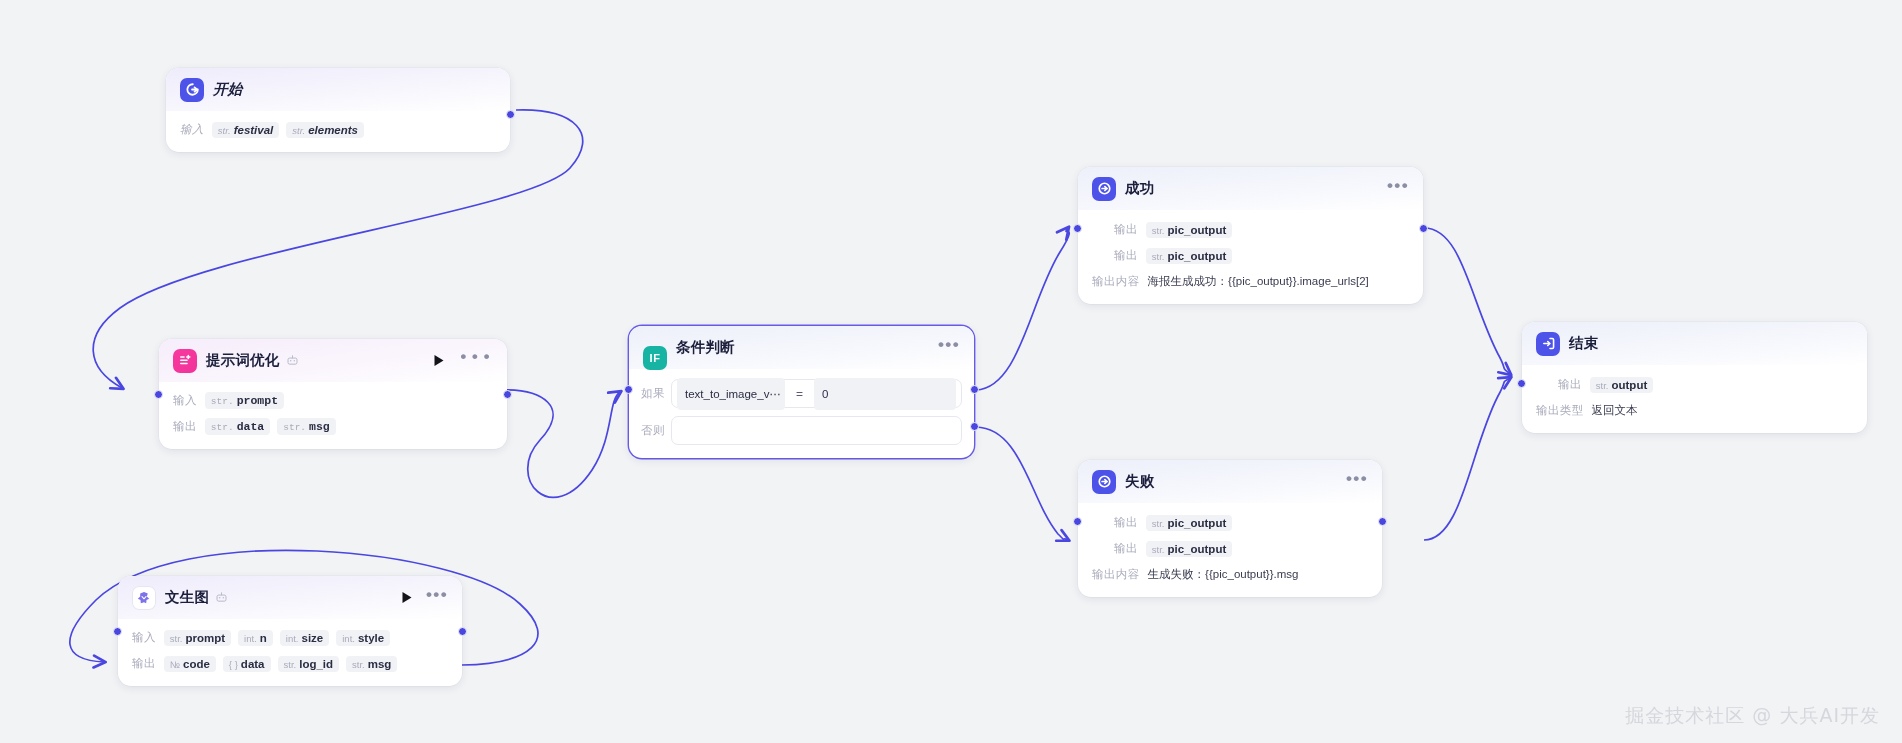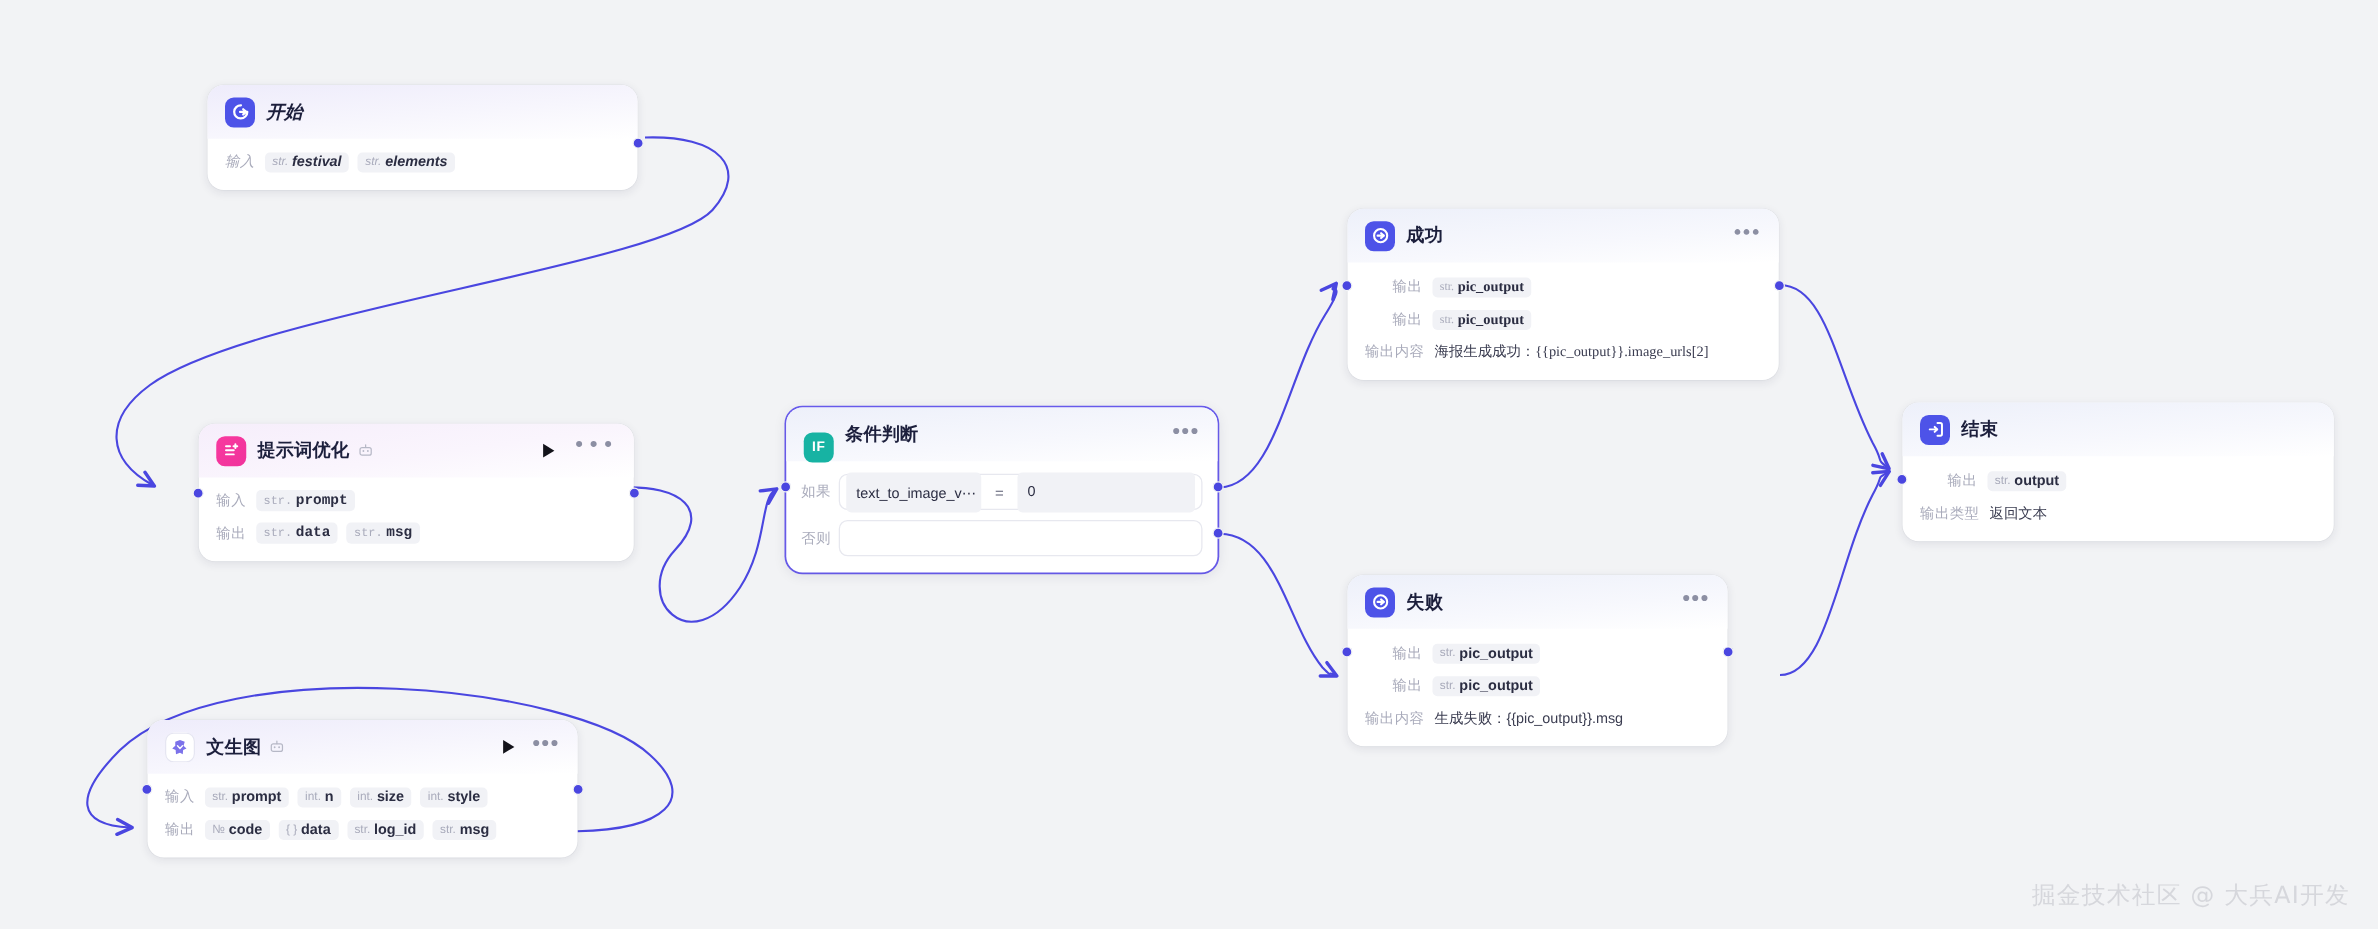--- a/index.html
+++ b/index.html
@@ -59,21 +59,21 @@
   }
 
   .node-body { padding: 3px 14px 12px 14px; }
   .row { display: flex; align-items: center; min-height: 21px; margin-top: 5px; }
   .row-label {
     font-size: 11.5px; color: #a9abbb; white-space: nowrap;
     flex: none; margin-right: 8px; letter-spacing: .4px;
   }
   .chips { display: flex; align-items: center; gap: 7px; flex-wrap: wrap; }
   .chip {
-    display: inline-flex; align-items: center; gap: 3px;
+    display: inline-flex; align-items: flex-end; gap: 3px;
     background: #f1f2f6; border-radius: 4px;
     padding: 2px 6px;
     font-size: 11.5px; color: #2b2d42; font-weight: 600;
   }
   .chip .t { font-size: 9.5px; color: #a9abbb; font-weight: 400; }
   .plaintext { font-size: 11.5px; color: #3a3c50; white-space: nowrap; }
 
   
   .cond-row { display: flex; align-items: center; margin-top: 8px; }
   .cond-label { font-size: 11.5px; color: #a9abbb; width: 30px; flex: none; letter-spacing: .4px; }
@@ -310,21 +310,21 @@
       <div class="cond-row">
         <span class="cond-label">否则</span>
         <span class="cond-box empty"></span>
       </div>
     </div>
     <span class="port" style="left:-5px; top:59px;"></span>
     <span class="port" style="right:-5px; top:59px;"></span>
     <span class="port" style="right:-5px; top:96px;"></span>
   </div>
 
-  <div class="node" style="left:1078px; top:167px; width:345px;font-family:Liberation Serif, serif;">
+  <div class="node" style="left:1078px; top:167px; width:345px;">
     <div class="node-head plain">
       <span class="nicon blue">
         <svg width="15" height="15" viewBox="0 0 16 16">
           <circle cx="8" cy="8" r="5.6" fill="none" stroke="#fff" stroke-width="1.8"></circle>
           <path d="M5.4 8h5.2" stroke="#fff" stroke-width="1.8" stroke-linecap="round"></path>
           <path d="M8.4 5.9 10.6 8 8.4 10.1" fill="none" stroke="#fff" stroke-width="1.8" stroke-linecap="round" stroke-linejoin="round"></path>
         </svg>
       </span>
       <span class="ntitle">成功</span>
       <span class="head-right">

